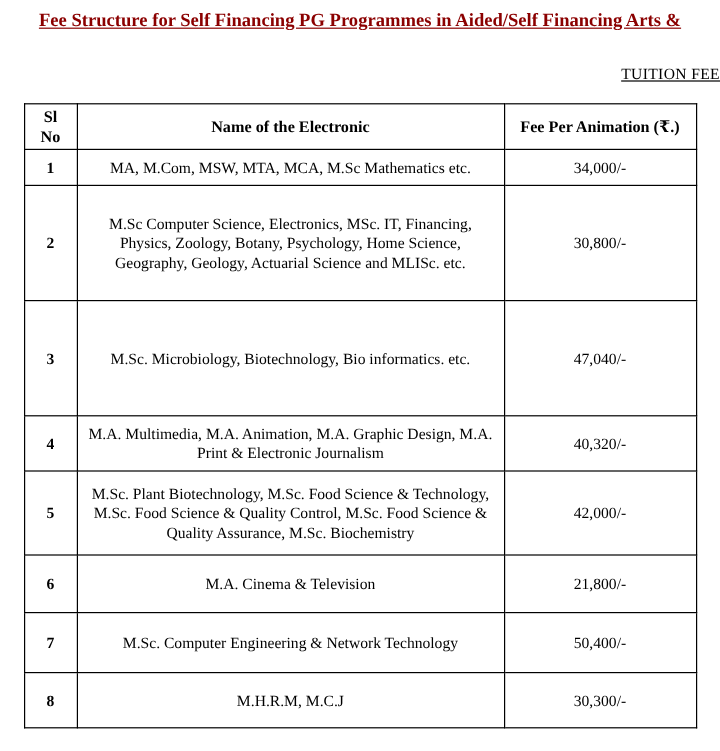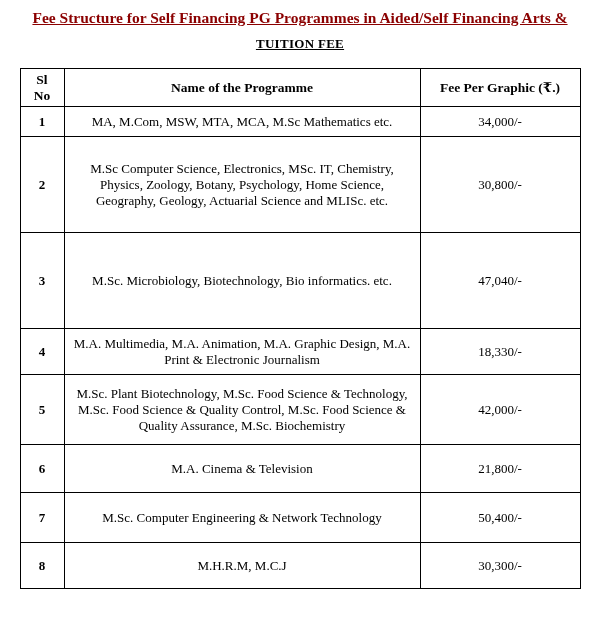--- a/index.html
+++ b/index.html
@@ -19,25 +19,25 @@
     font-weight: bold;
     font-size: 15.5px;
     line-height: 1.3;
     margin-top: 8px;
     color: #8B0000;
   }
   .doc-title .line {
     text-decoration: underline;
   }
   .doc-subtitle {
-    text-align: center;
-    font-weight: bold;
+    text-align: right;
+    font-weight: normal;
     font-size: 13px;
     text-decoration: underline;
-    margin-top: 8px;
+    margin-top: 26px;
     letter-spacing: 0.3px;
   }
   table.fee-table {
     border-collapse: collapse;
     table-layout: fixed;
     width: 467px;
     margin: 16px auto 0 auto;
     border-radius: 16px;
   }
   .fee-table th, .fee-table td {
@@ -77,44 +77,44 @@
 
 <table class="fee-table">
   <colgroup>
     <col class="col-sl">
     <col class="col-name">
     <col class="col-fee">
   </colgroup>
   <thead>
     <tr class="r-head">
       <th>Sl No</th>
-      <th>Name of the Programme</th>
-      <th>Fee Per Graphic (₹.)</th>
+      <th>Name of the Electronic</th>
+      <th>Fee Per Animation (₹.)</th>
     </tr>
   </thead>
   <tbody>
     <tr class="r1">
       <td class="sl">1</td>
       <td>MA, M.Com, MSW, MTA, MCA, M.Sc Mathematics etc.</td>
       <td>34,000/-</td>
     </tr>
     <tr class="r2">
       <td class="sl">2</td>
-      <td>M.Sc Computer Science, Electronics, MSc. IT, Chemistry, Physics, Zoology, Botany, Psychology, Home Science, Geography, Geology, Actuarial Science and MLISc. etc.</td>
+      <td>M.Sc Computer Science, Electronics, MSc. IT, Financing, Physics, Zoology, Botany, Psychology, Home Science, Geography, Geology, Actuarial Science and MLISc. etc.</td>
       <td>30,800/-</td>
     </tr>
     <tr class="r3">
       <td class="sl">3</td>
       <td>M.Sc. Microbiology, Biotechnology, Bio informatics. etc.</td>
       <td>47,040/-</td>
     </tr>
     <tr class="r4">
       <td class="sl">4</td>
       <td>M.A. Multimedia, M.A. Animation, M.A. Graphic Design, M.A. Print &amp; Electronic Journalism</td>
-      <td>18,330/-</td>
+      <td>40,320/-</td>
     </tr>
     <tr class="r5">
       <td class="sl">5</td>
       <td>M.Sc. Plant Biotechnology, M.Sc. Food Science &amp; Technology, M.Sc. Food Science &amp; Quality Control, M.Sc. Food Science &amp; Quality Assurance, M.Sc. Biochemistry</td>
       <td>42,000/-</td>
     </tr>
     <tr class="r6">
       <td class="sl">6</td>
       <td>M.A. Cinema &amp; Television</td>
       <td>21,800/-</td>

